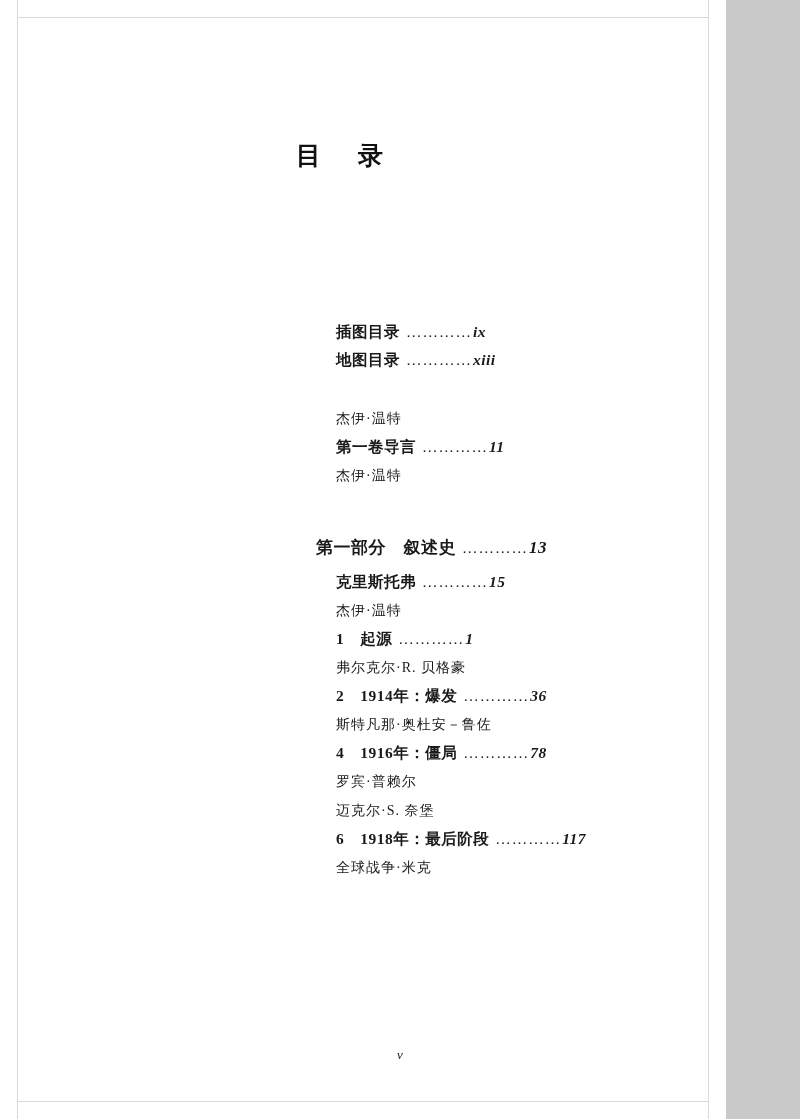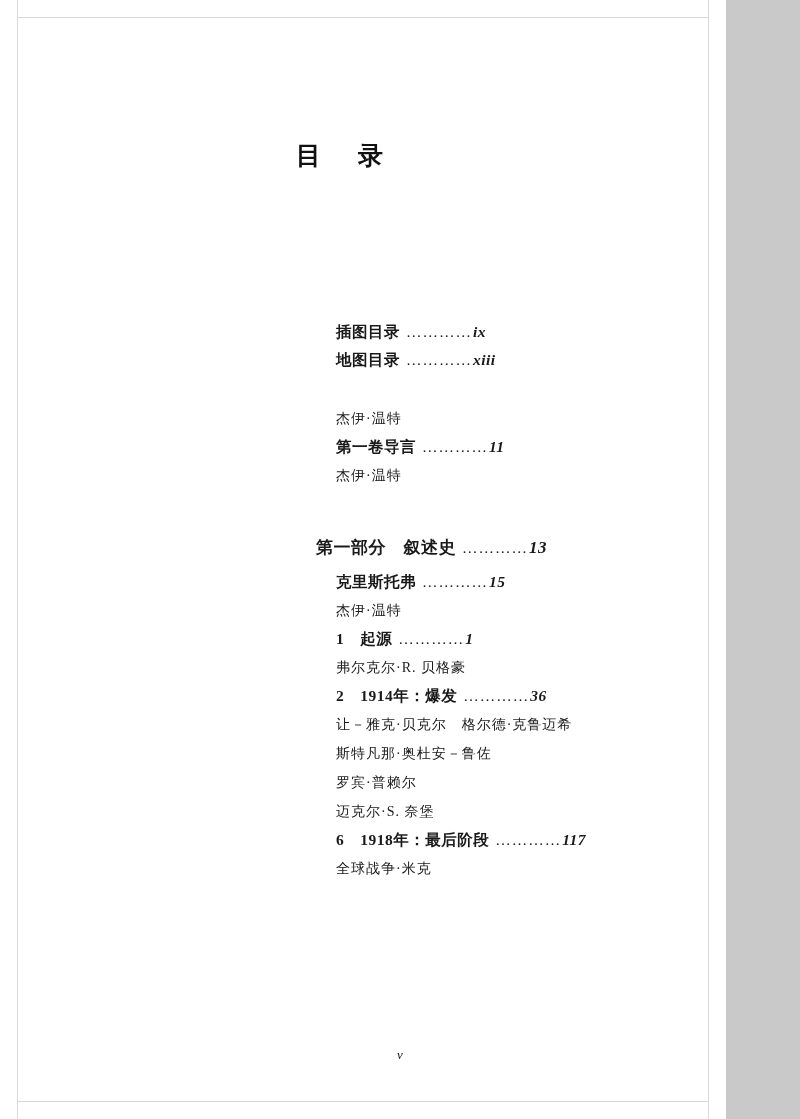--- a/index.html
+++ b/index.html
@@ -151,22 +151,22 @@
         <div class="row indent1"><span class="label">第一卷导言</span><span class="dots"> …………</span><span class="page-no">11</span></div>
         <div class="row indent1"><span class="author">杰伊·温特</span></div>
         <div style="height: 44px;"></div>
         <div class="row indent0"><span class="label part">第一部分　叙述史</span><span class="dots"> …………</span><span class="page-no" style="font-size: 17px;">13</span></div>
         <div style="height: 6px;"></div>
         <div class="row indent1"><span class="label">克里斯托弗</span><span class="dots"> …………</span><span class="page-no">15</span></div>
         <div class="row indent1"><span class="author">杰伊·温特</span></div>
         <div class="row indent1"><span class="num">1　</span><span class="label">起源</span><span class="dots"> …………</span><span class="page-no">1</span></div>
         <div class="row indent1"><span class="author">弗尔克尔·R. 贝格豪</span></div>
         <div class="row indent1"><span class="num">2　</span><span class="label">1914年：爆发</span><span class="dots"> …………</span><span class="page-no">36</span></div>
-        <div class="row indent1"><span class="author">让－雅克·贝克尔　格尔德·克鲁迈希</span></div>
         <div class="row indent1"><span class="author">斯特凡那·奥杜安－鲁佐</span></div>
+        <div class="row indent1"><span class="num">4　</span><span class="label">1916年：僵局</span><span class="dots"> …………</span><span class="page-no">78</span></div>
         <div class="row indent1"><span class="author">罗宾·普赖尔</span></div>
         <div class="row indent1"><span class="author">迈克尔·S. 奈堡</span></div>
         <div class="row indent1"><span class="num">6　</span><span class="label">1918年：最后阶段</span><span class="dots"> …………</span><span class="page-no">117</span></div>
         <div class="row indent1"><span class="author">全球战争·米克</span></div>
       </div>
 
     <div class="folio">v</div>
   </div>
 </div>
 

